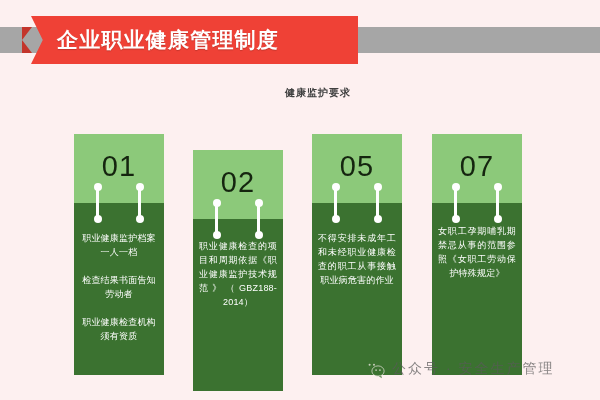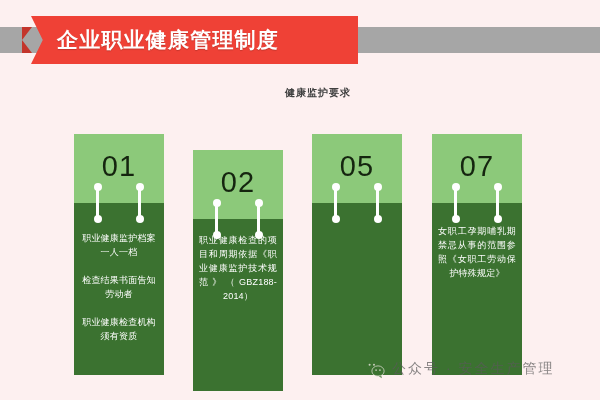--- a/index.html
+++ b/index.html
@@ -171,21 +171,21 @@
     width: 100%;
     height: 172px;
     z-index: 4;
     box-sizing: border-box;
     padding: 0 6px;
     display: flex;
     flex-direction: column;
   }
   .card-body.pad-top-lg { padding-top: 28px; }
   .card-body.pad-top-md { padding-top: 21px; }
-  .card-body.pad-top-sm { padding-top: 14px; }
+  .card-body.pad-top-sm { padding-top: 20px; }
 
   .para {
     color: #ffffff;
     font-size: 9px;
     line-height: 14px;
     text-align: center;
     margin: 0 0 14px 0;
     letter-spacing: .2px;
   }
   .para.tight { margin-bottom: 9px; }
@@ -256,20 +256,23 @@
         <p class="para justify tight">职业健康检查的项目和周期依据《职业健康监护技术规范》（GBZ188-2014）</p>
       </div>
     </div>
 
     <div class="card card-2">
       <div class="card-top"></div>
       <div class="card-bottom"></div>
       <div class="card-num">05</div>
       <div class="connector left"></div>
       <div class="connector right"></div>
+      <div class="card-body pad-top-lg">
+        <p class="para justify">不得安排未成年工和未经职业健康检查的职工从事接触职业病危害的作业</p>
+      </div>
     </div>
 
     <div class="card card-3">
       <div class="card-top"></div>
       <div class="card-bottom"></div>
       <div class="card-num">07</div>
       <div class="connector left"></div>
       <div class="connector right"></div>
       <div class="card-body pad-top-md">
         <p class="para justify">女职工孕期哺乳期禁忌从事的范围参照《女职工劳动保护特殊规定》</p>

